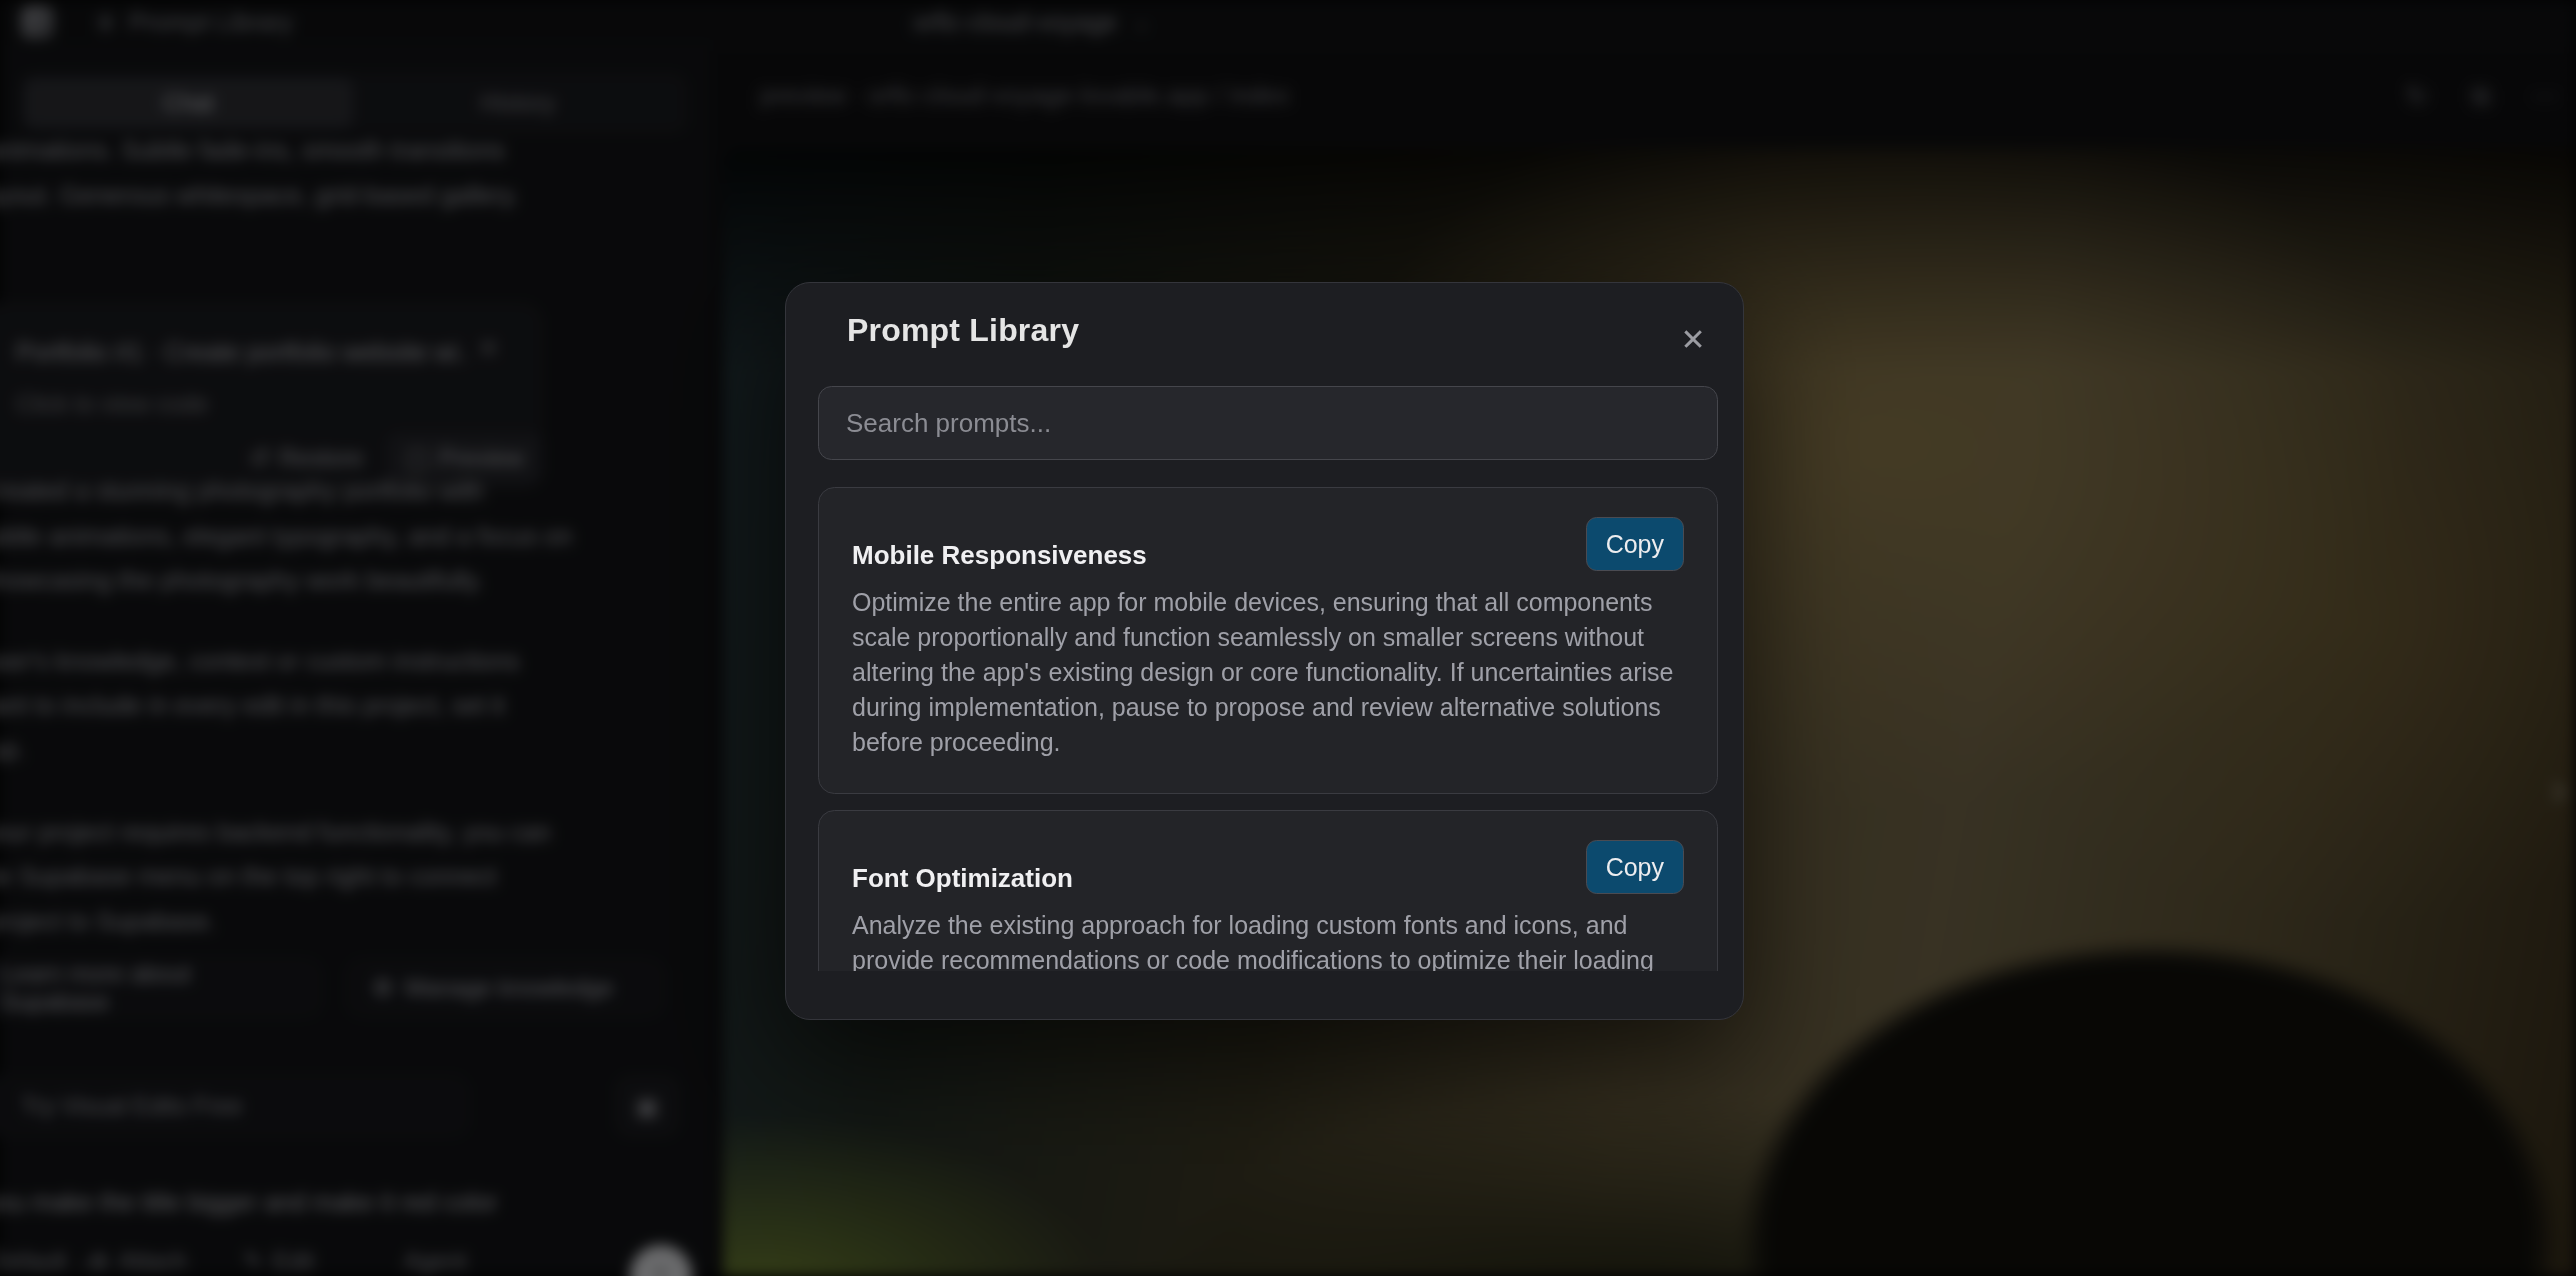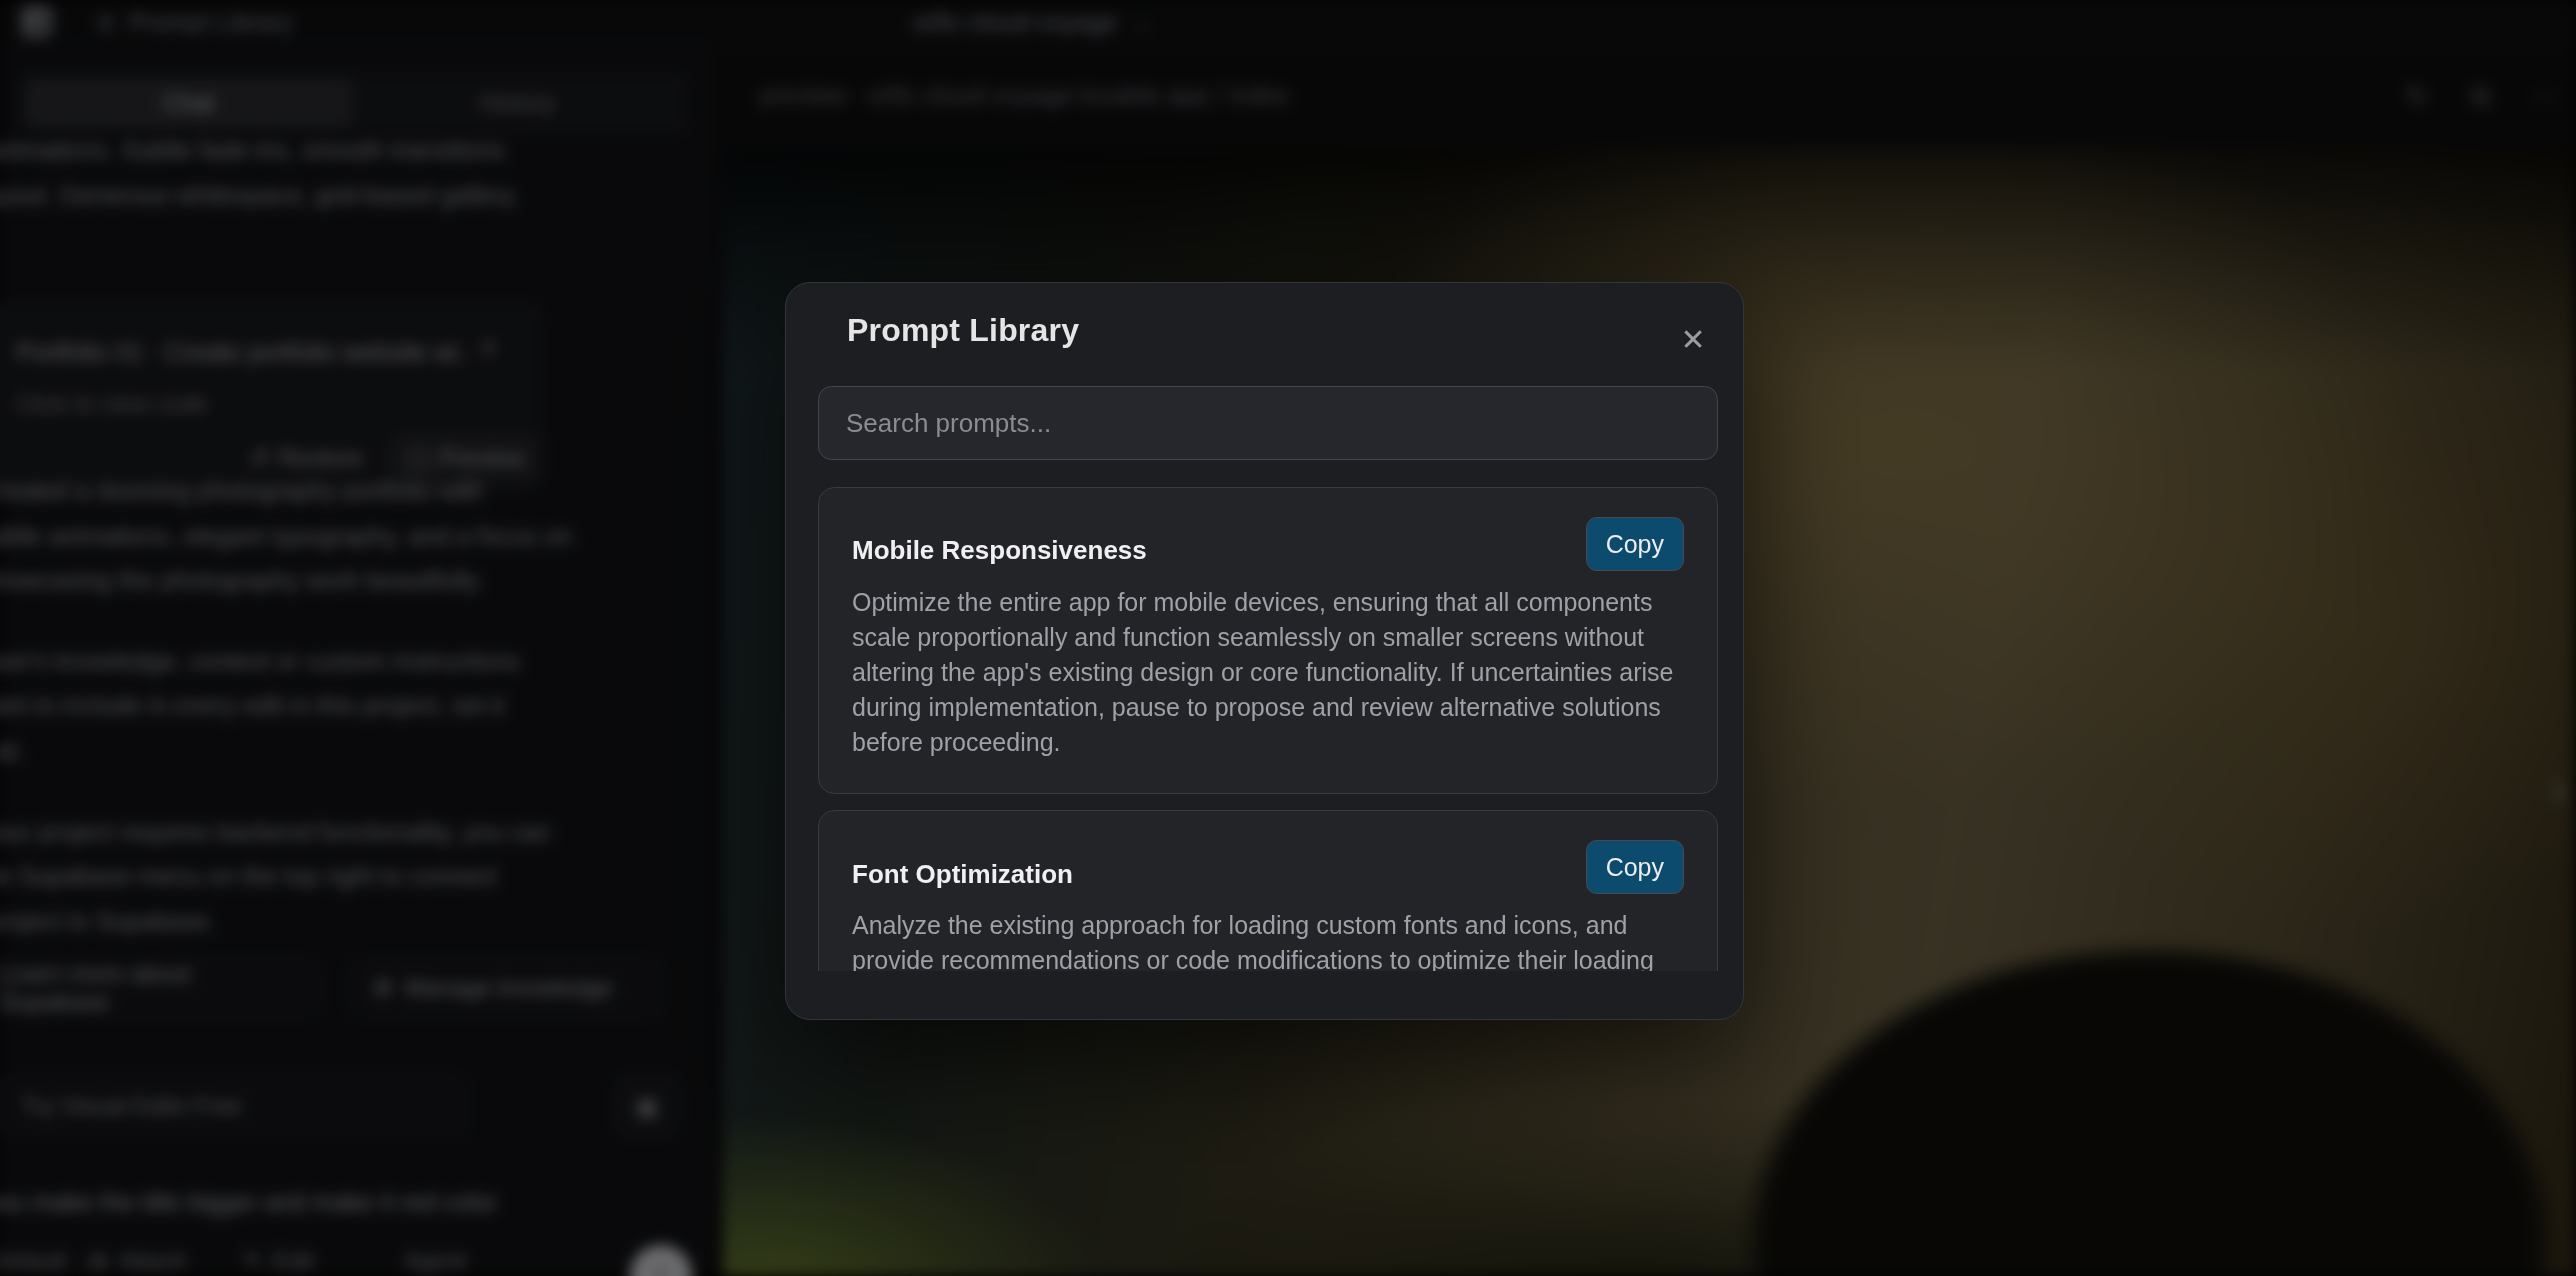--- a/index.html
+++ b/index.html
@@ -64,21 +64,21 @@
   .modal-title { position:absolute; left:33px; top:29px; font-size:32px; font-weight:600; color:#e5e5e5; letter-spacing:0.2px;margin-left:28px; }
   .modal-close { position:absolute; left:886px; top:35px; width:42px; height:42px; display:flex; align-items:center; justify-content:center;
     color:#9b9ca2; font-size:30px; font-weight:300; cursor:default; }
   .search-box { position:absolute; left:32px; top:103px; width:900px; height:74px; background:#26272c; border:1.4px solid #45464c; border-radius:13.5px; }
   .search-input { width:100%; height:100%; background:transparent; border:none; outline:none; padding:0 27px;
     font-family:"Liberation Sans", sans-serif; font-size:26px; color:#e4e4e7; }
   .search-input::placeholder { color:#8b8c93; }
   .prompt-list { position:absolute; left:32px; top:204px; width:900px; height:484px; overflow:hidden; }
   .pcard { position:relative; width:900px; background:#232428; border:1px solid #3a3b41; border-radius:16.4px; padding:29px 33px 33px 33px; }
   .pcard + .pcard { margin-top:16.4px; }
-  .pcard-head { display:flex; align-items:center; justify-content:space-between; }
+  .pcard-head { display:flex; align-items:flex-end; justify-content:space-between; }
   .pcard-title { font-size:26px; font-weight:600; color:#f0f0f2; padding-top:13.5px; }
   .copy-btn { min-width:89px; height:54px; display:flex; align-items:center; justify-content:center;
     background:#0c4a6e; border:1px solid #4a4b52; border-radius:10.6px; font-size:25px; color:#ededef; padding:0 19px; }
   .pcard-desc { margin-top:14px; font-size:25px; line-height:35px; color:#9fa0a8; max-width:847px; }
 </style>
 </head>
 <body>
 
 <div class="stage">
 

